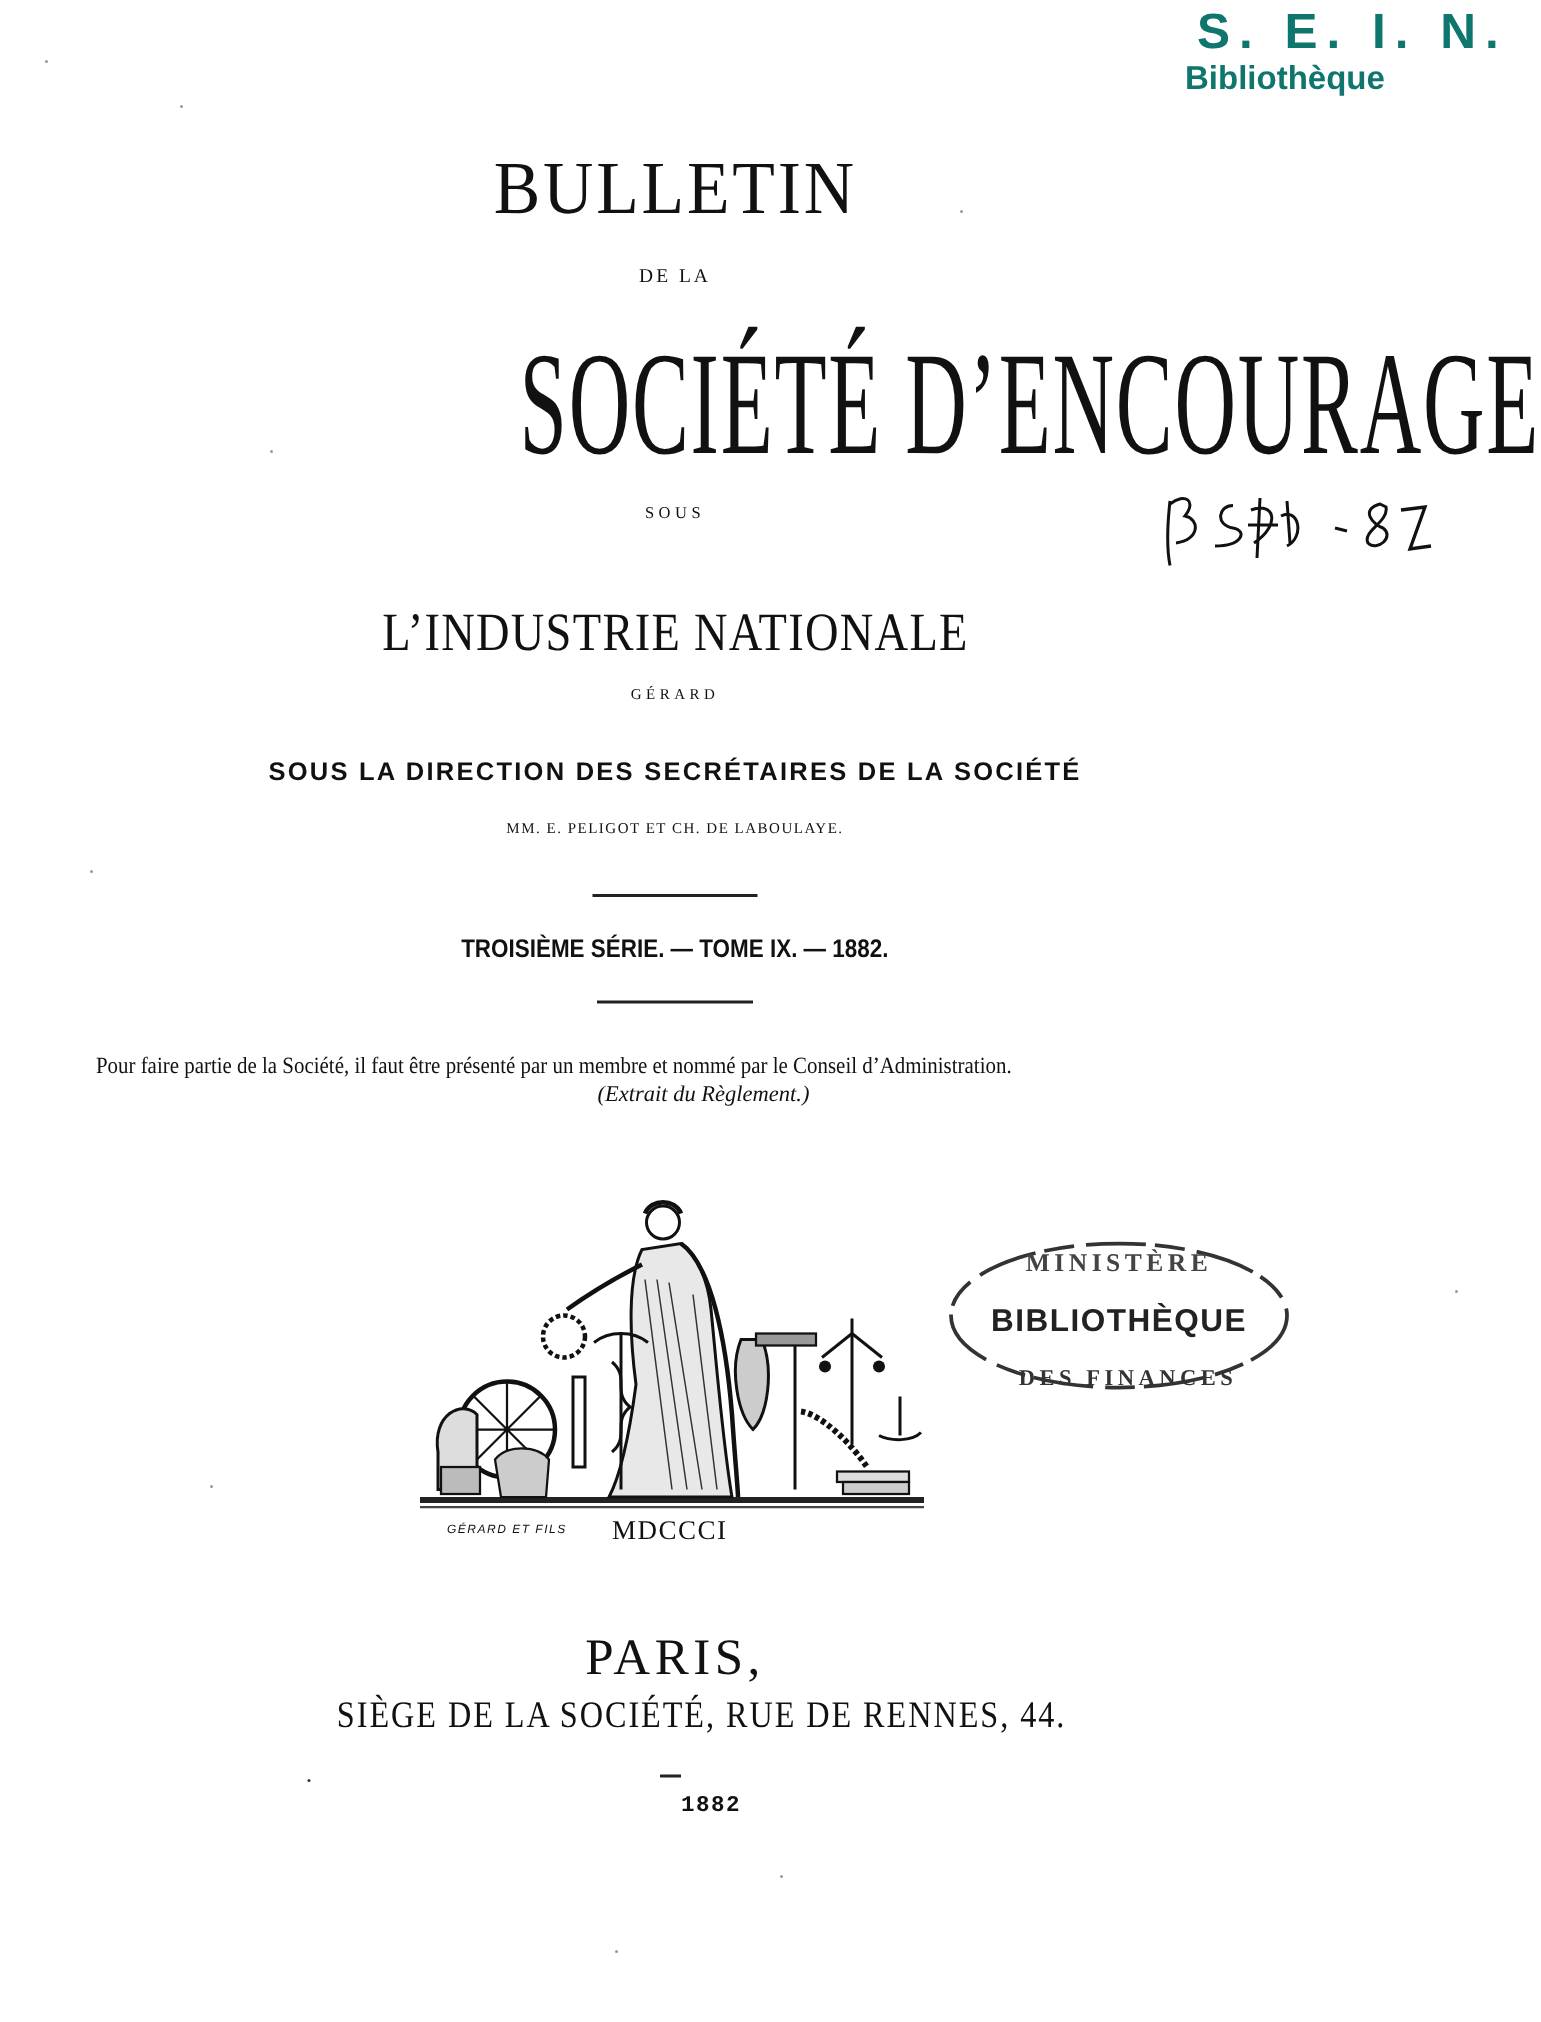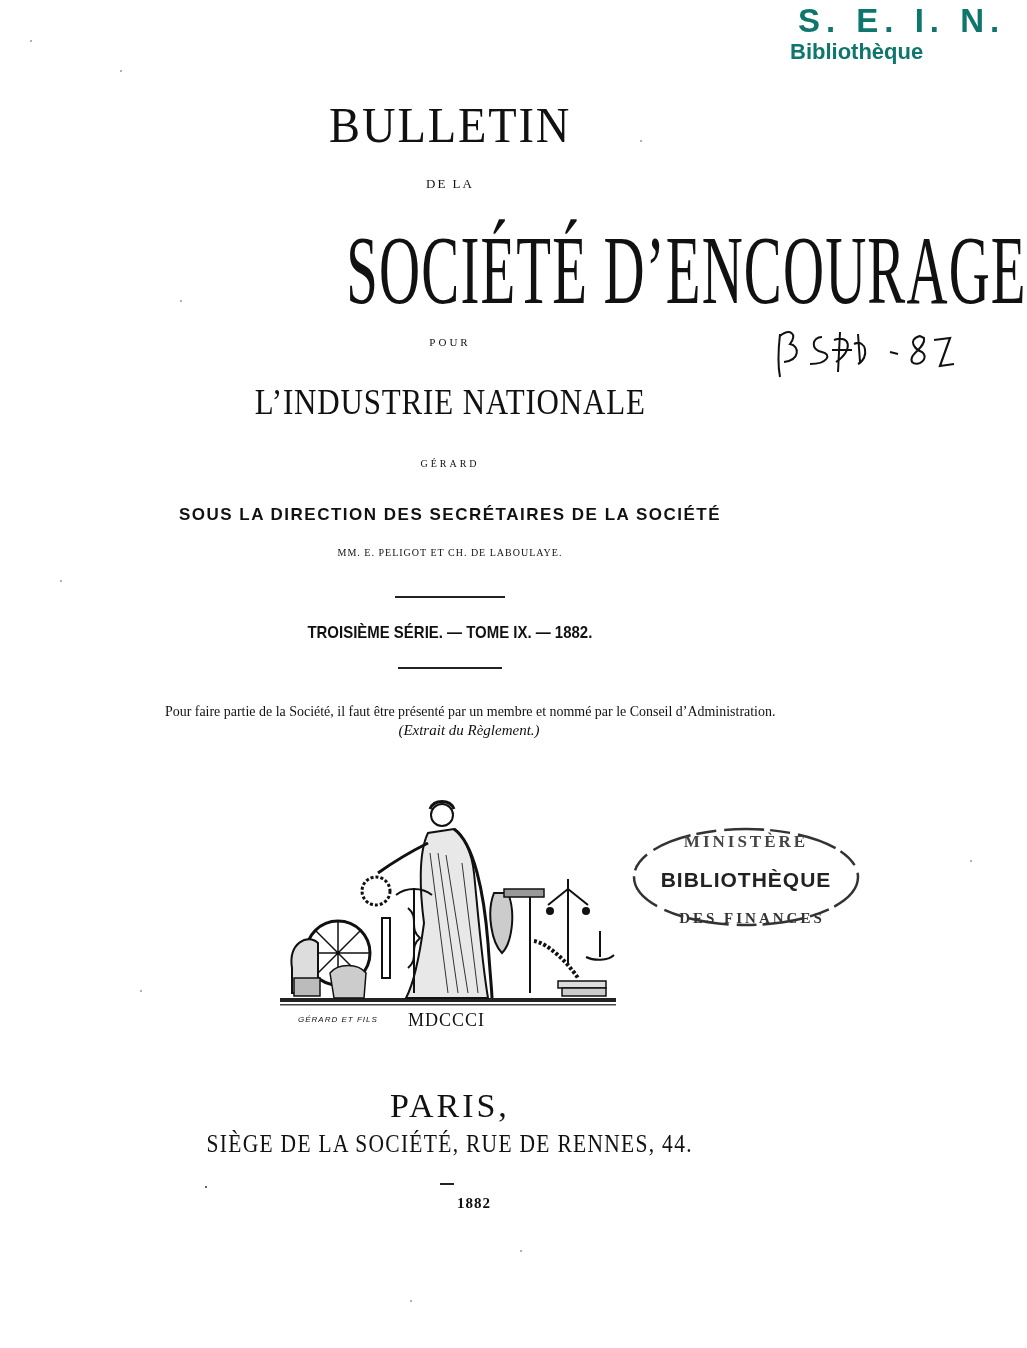--- a/index.html
+++ b/index.html
@@ -12,46 +12,46 @@
     .stamp-top { top: 2px; left: 790px; width: 220px; font-family: "Liberation Sans", "DejaVu Sans", sans-serif; font-weight: bold; color: #0f766e; }
     .stamp-top .sein { font-size: 33px; letter-spacing: 6px; line-height: 38px; padding-left: 8px; }
     .stamp-top .bib { font-size: 22px; line-height: 24px; letter-spacing: 0px; }
 
     .t-bulletin { top: 96px; font-size: 50px; letter-spacing: 2px; }
     .t-bulletin .cond { transform: scaleX(0.93); }
     .t-dela { top: 176px; font-size: 13px; letter-spacing: 2px; }
     .t-societe { top: 220px; left: 40px; width: 820px; font-size: 98px; line-height: 100px; font-family: "Liberation Serif", serif; text-align: center; white-space: nowrap; }
     .t-societe .cond { transform: scaleX(0.58); letter-spacing: 2px; }
     .t-pour { top: 336px; font-size: 11px; letter-spacing: 3px; }
-    .t-industrie { top: 381px; font-size: 36px; letter-spacing: 1px; }
+    .t-industrie { top: 400px; font-size: 36px; letter-spacing: 1px; }
     .t-industrie .cond { transform: scaleX(0.86); }
     .t-publie { top: 458px; font-size: 10px; letter-spacing: 3px; }
     .t-direction { top: 505px; font-size: 17px; font-weight: bold; letter-spacing: 1.5px; font-family: Liberation Sans, sans-serif; }
     .t-mm { top: 547px; font-size: 10px; letter-spacing: 1px; }
     .rule { height: 2px; background: #222; }
     .rule1 { top: 596px; left: 395px; width: 110px; }
     .rule2 { top: 667px; left: 398px; width: 104px; }
     .t-serie { top: 623px; font-size: 17px; font-weight: bold; font-family: "Liberation Sans", sans-serif; }
     .t-serie .cond { transform: scaleX(0.88); }
-    .t-pourfaire { top: 702px; left: 30px; width: 880px; text-align: center; font-size: 15.5px; }
+    .t-pourfaire { top: 702px; left: 30px; width: 880px; font-size: 15.5px; }
     .t-pourfaire .cond { transform: scaleX(0.9); }
     .t-extrait { top: 722px; font-size: 15px; font-style: italic; margin-left: 19px; }
 
     .vignette { top: 793px; left: 278px; width: 340px; height: 220px; }
     .t-engraver { top: 1015px; left: 298px; font-size: 8px; font-style: italic; font-weight: normal; font-family: "Liberation Sans", sans-serif; letter-spacing: 1px; }
     .t-mdccci { top: 1010px; left: 408px; font-size: 18px; letter-spacing: 1px; }
 
     .stamp-oval { top: 815px; left: 628px; width: 240px; height: 120px; }
     .handwriting { top: 322px; left: 770px; width: 200px; height: 60px; }
 
     .t-paris { top: 1087px; font-size: 34px; letter-spacing: 3px; }
-    .t-siege { top: 1130px; left: 150px; width: 600px; text-align: center; font-size: 25px; letter-spacing: 1.5px; white-space: nowrap; }
+    .t-siege { top: 1130px; left: 150px; width: 600px; text-align: right; font-size: 25px; letter-spacing: 1.5px; white-space: nowrap; }
     .t-siege .cond { transform: scaleX(0.86); }
     .dash { top: 1183px; left: 440px; width: 14px; height: 2px; background: #222; }
-    .t-year { top: 1195px; font-size: 15px; font-weight: bold; font-family: Liberation Serif, serif; letter-spacing: 1px; padding-left: 48px; }
+    .t-year { top: 1195px; font-size: 15px; font-weight: bold; font-family: Liberation Mono, monospace; letter-spacing: 1px; padding-left: 48px; }
 
     .speck { position: absolute; width: 2px; height: 2px; background: #999; border-radius: 1px; }
   </style>
 </head>
 <body>
 
 <div class="abs stamp-top">
   <div class="sein">S. E. I. N.</div>
   <div class="bib">Bibliothèque</div>
 </div>
@@ -66,21 +66,21 @@
   <path d="M164 18 L 180 16 L 170 44 L 184 42" fill="none" stroke="#111" stroke-width="2.2"></path>
 </svg>
 
 <div class="abs center t-bulletin">
   <span class="cond">BULLETIN</span>
 </div>
 <div class="abs center t-dela">DE LA</div>
 <div class="abs t-societe">
   <span class="cond">SOCIÉTÉ D’ENCOURAGEMENT</span>
 </div>
-<div class="abs center t-pour">POUR</div>
+<div class="abs center t-pour">SOUS</div>
 <div class="abs center t-industrie">
   <span class="cond">L’INDUSTRIE NATIONALE</span>
 </div>
 <div class="abs center t-publie">GÉRARD</div>
 <div class="abs center t-direction">SOUS LA DIRECTION DES SECRÉTAIRES DE LA SOCIÉTÉ</div>
 <div class="abs center t-mm">MM. E. PELIGOT ET CH. DE LABOULAYE.</div>
 
 <div class="abs rule rule1"></div>
 <div class="abs center t-serie">
   <span class="cond">TROISIÈME SÉRIE. — TOME IX. — 1882.</span>

